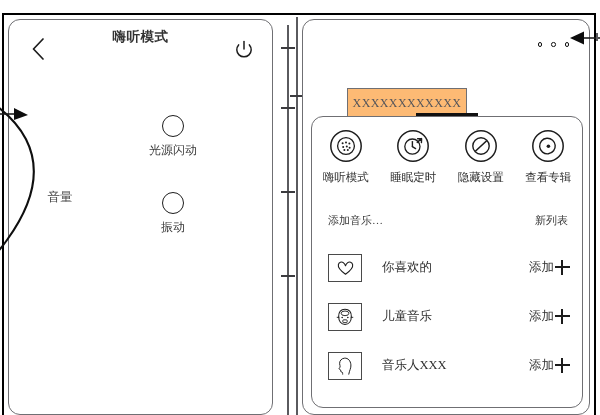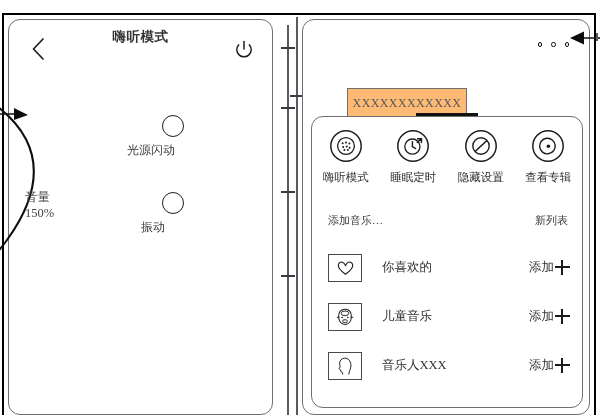--- a/index.html
+++ b/index.html
@@ -28,25 +28,25 @@
   .l-title{
     position:absolute;left:0;top:8px;width:100%;text-align:center;
     font-size:13.5px;font-weight:bold;letter-spacing:.5px;color:#333;
   }
   .back-chev{position:absolute;left:22px;top:18px;width:14px;height:22px;}
   .power-ic{position:absolute;right:18px;top:20px;width:20px;height:20px;}
 
   .vol-arc{position:absolute;left:-118px;top:52px;width:230px;height:240px;overflow:visible;}
   .vol-label{
     position:absolute;left:16px;top:170px;width:70px;
-    font-size:12.5px;line-height:1.25;color:#444;text-align:left;
+    font-size:12.5px;line-height:1.25;color:#444;text-align:center;
   }
   .vol-label .pct{font-size:12.5px;}
 
-  .toggle{position:absolute;text-align:left;}
+  .toggle{position:absolute;text-align:center;}
   .toggle .dot{
     width:22px;height:22px;border:1.6px solid #1d1d1d;border-radius:50%;
     margin:0 auto;background:#fff;box-sizing:border-box;
   }
   .toggle .cap{margin-top:5px;font-size:12px;color:#3a3a3a;white-space:nowrap;}
   #tg-light{left:118px;top:95px;width:92px;}
   #tg-vibe{left:132px;top:172px;width:64px;}
   #tg-screen{left:118px;top:250px;width:92px;}
 
   
@@ -115,21 +115,20 @@
       </svg>
     </div>
 
     <svg class="vol-arc" viewBox="0 0 230 240">
       <path d="M10 -8 C 150 30 168 96 116 168 C 86 210 40 236 -10 248" fill="none" stroke="#0f0f0f" stroke-width="2.1" stroke-linecap="round"></path>
       <circle cx="100" cy="30" r="4.6" fill="#0d0d0d"></circle>
     </svg>
 
     <div class="vol-label">
       <div>音量</div>
-      <div class="pct">150%</div>
     </div>
 
     <div class="toggle" id="tg-light">
       <div class="dot"></div>
       <div class="cap">光源闪动</div>
     </div>
     <div class="toggle" id="tg-vibe">
       <div class="dot"></div>
       <div class="cap">振动</div>
     </div>

